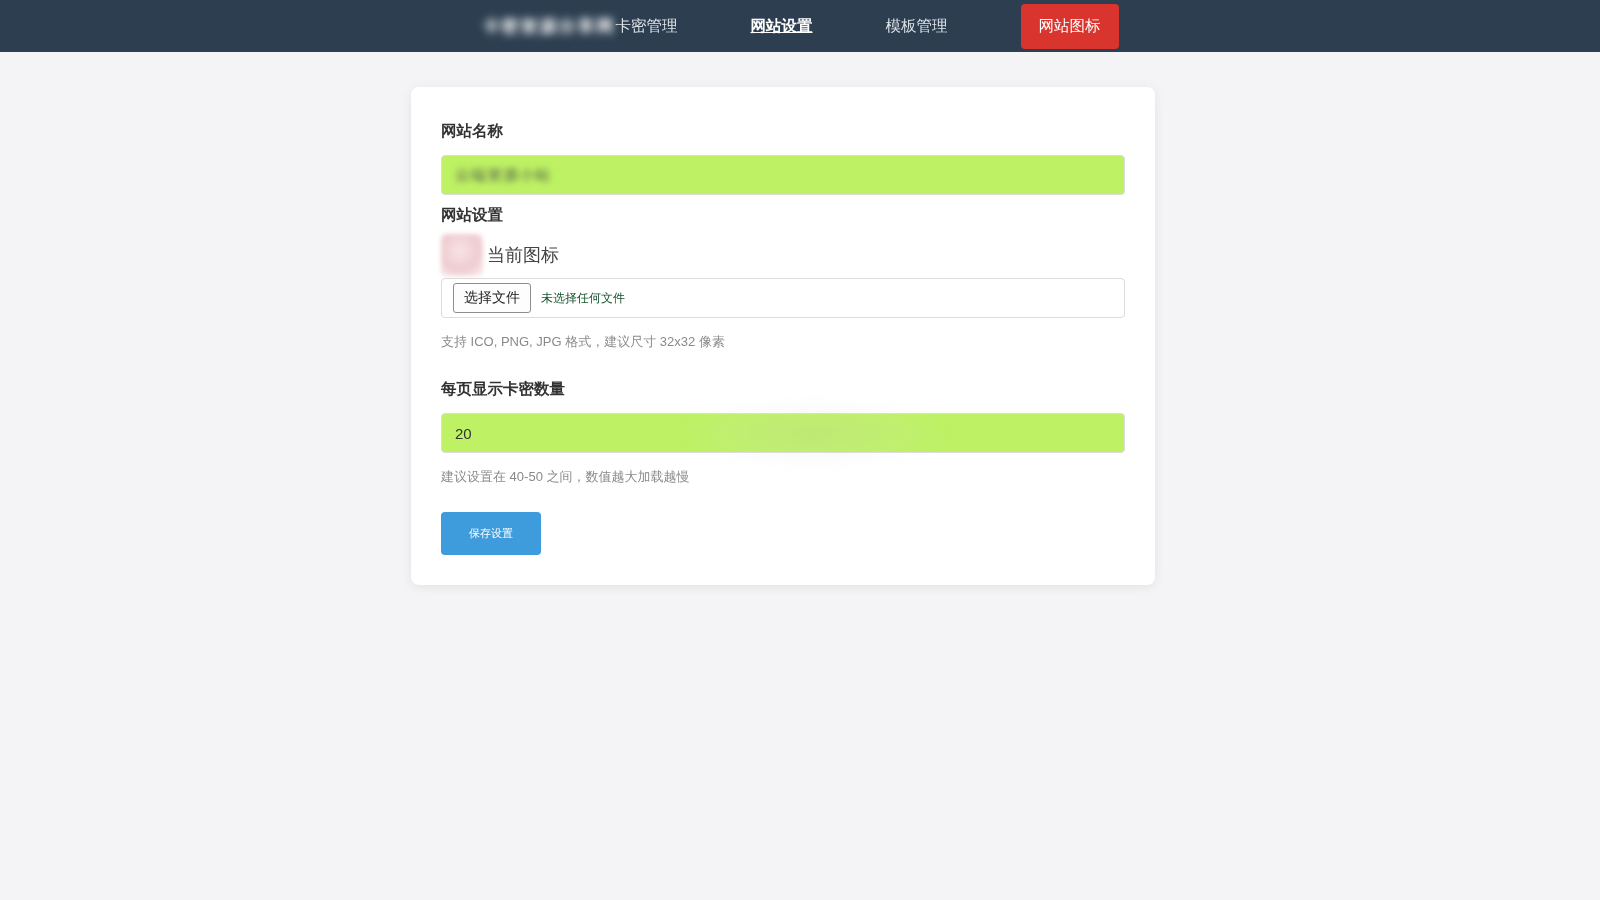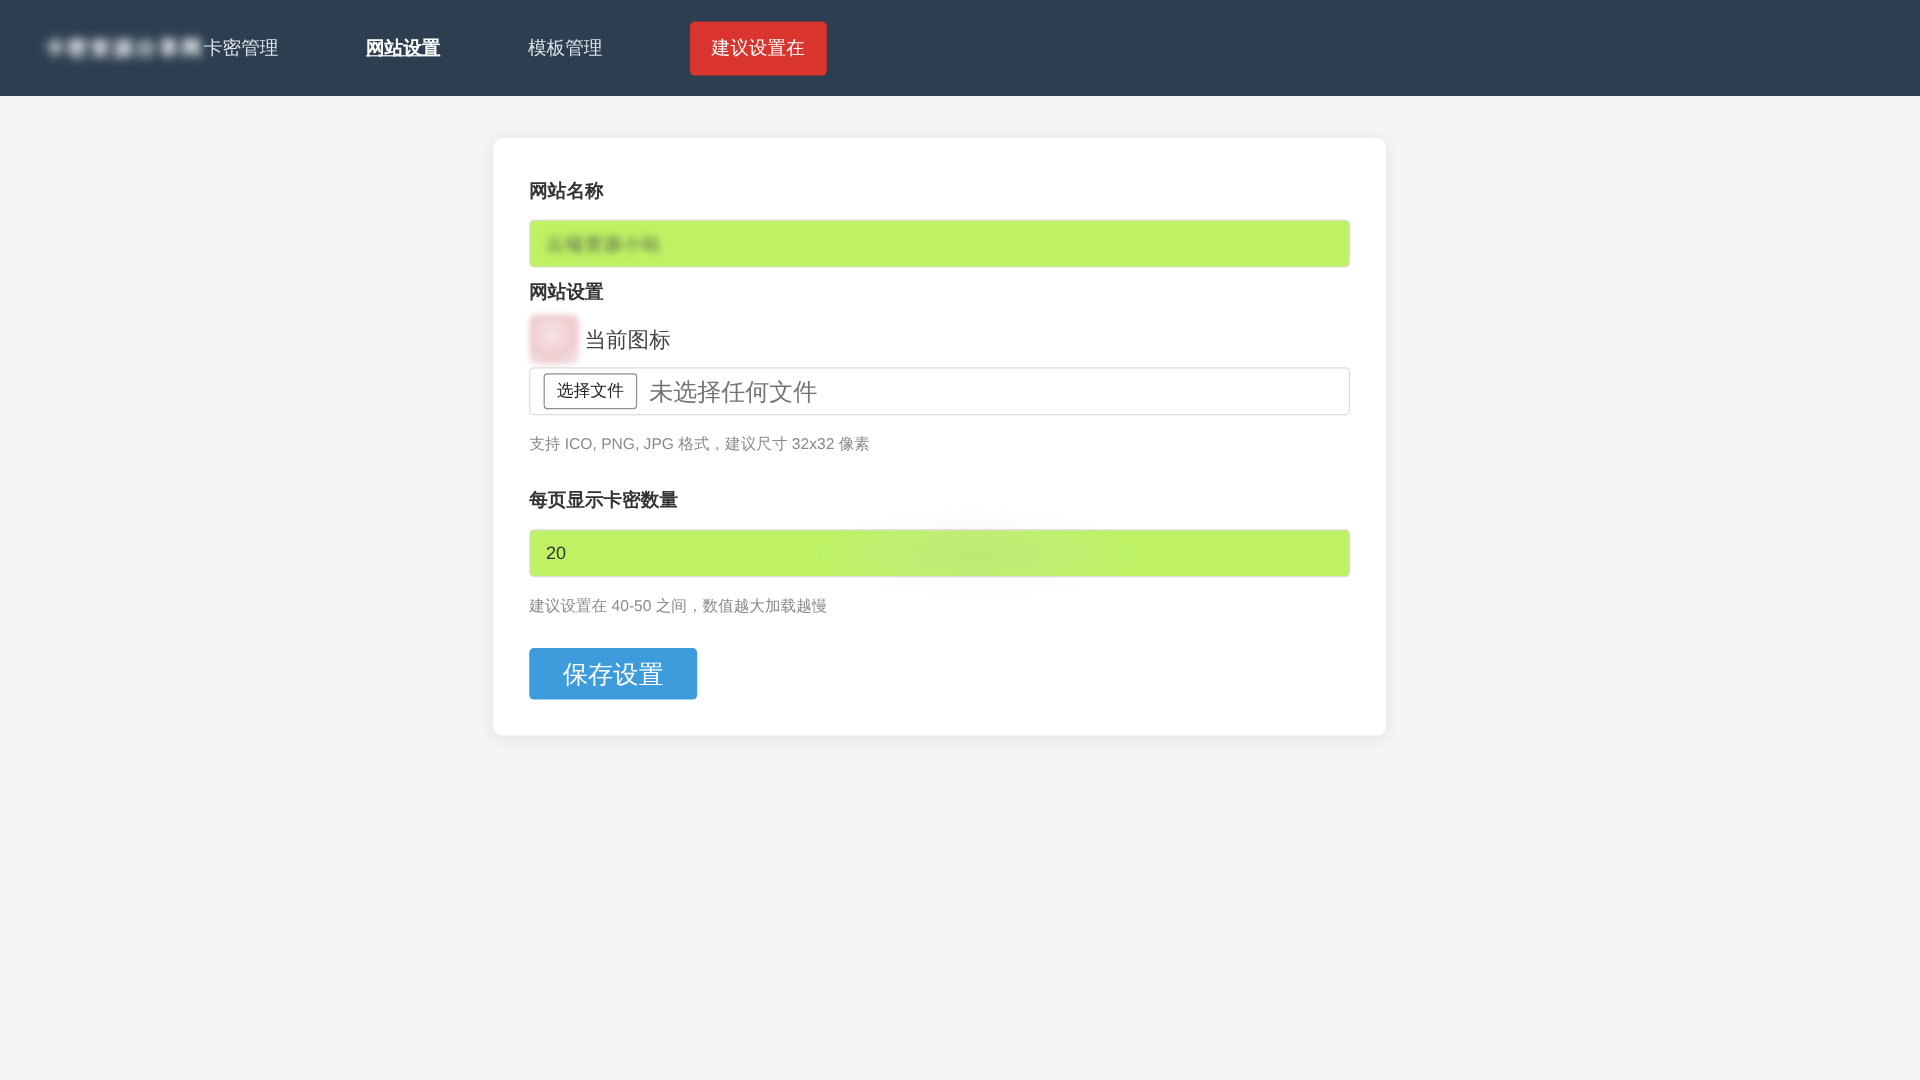--- a/index.html
+++ b/index.html
@@ -5,25 +5,25 @@
   * { margin: 0; padding: 0; box-sizing: border-box; }
   html, body { width: 1600px; height: 900px; }
   body {
     font-family: "Liberation Sans", "DejaVu Sans", sans-serif;
     background: #f4f4f6;
     overflow: hidden;
   }
 
   
   .navbar {
-    height: 80px;
+    height: 52px;
     background: #2c3e50;
     display: flex;
     align-items: center;
-    justify-content: flex-start;
+    justify-content: center;
     padding: 0 36px 0 37px;
   }
   .logo {
     color: #ffffff;
     font-size: 17px;
     font-weight: bold;
     letter-spacing: 2px;
     filter: blur(4px);
     user-select: none;
     white-space: nowrap;
@@ -115,21 +115,21 @@
     border: 1px solid #8d8d8d;
     border-radius: 3px;
     background: #fdfdfd;
     font-size: 14px;
     color: #222222;
     padding: 5px 10px;
     cursor: pointer;
     font-family: inherit;
     white-space: nowrap;
   }
-  .file-text { font-size: 20px; color: #737373; margin-left: 10px; white-space: nowrap; }
+  .file-text { font-size: 12px; color: #14532d; margin-left: 10px; white-space: nowrap; }
 
   .helper-text {
     font-size: 13px;
     color: #8a8a8a;
     margin-top: 15px;
   }
 
   .section-3 { margin-top: 28px; position: relative; }
   .watermark-smudge {
     position: absolute;
@@ -146,36 +146,36 @@
   }
 
   .save-btn {
     margin-top: 26px;
     background: #3e9bdc;
     color: #ffffff;
     border: none;
     border-radius: 4px;
     height: 43px;
     padding: 0 28px;
-    font-size: 21px;
+    font-size: 11px;
     cursor: pointer;
     font-family: inherit;
     white-space: nowrap;
   }
 </style>
 </head>
 <body>
 
 <header class="navbar">
   <div class="logo">卡密资源分享网</div>
   <nav class="nav-right">
     <span class="nav-link">卡密管理</span>
     <span class="nav-link active">网站设置</span>
     <span class="nav-link">模板管理</span>
-    <button class="logout-btn">建议设置在</button>
+    <button class="logout-btn">网站图标</button>
   </nav>
 </header>
 
 <main>
   <section class="card">
 
     <div class="section-1">
       <label class="form-label">网站名称</label>
       <div class="text-input">
         <span class="blurred-value">云端资源小站</span>

